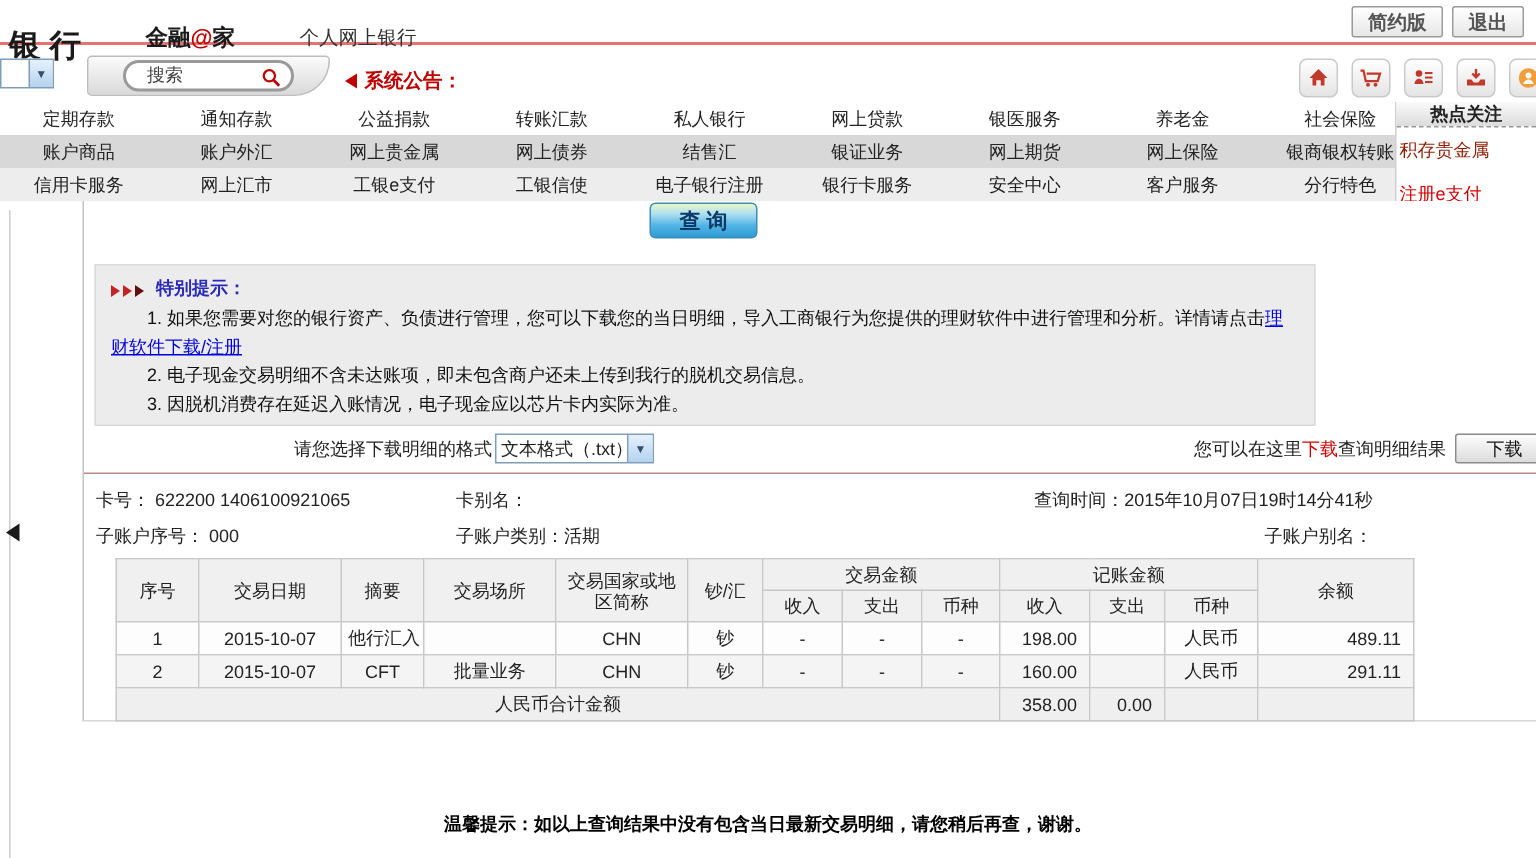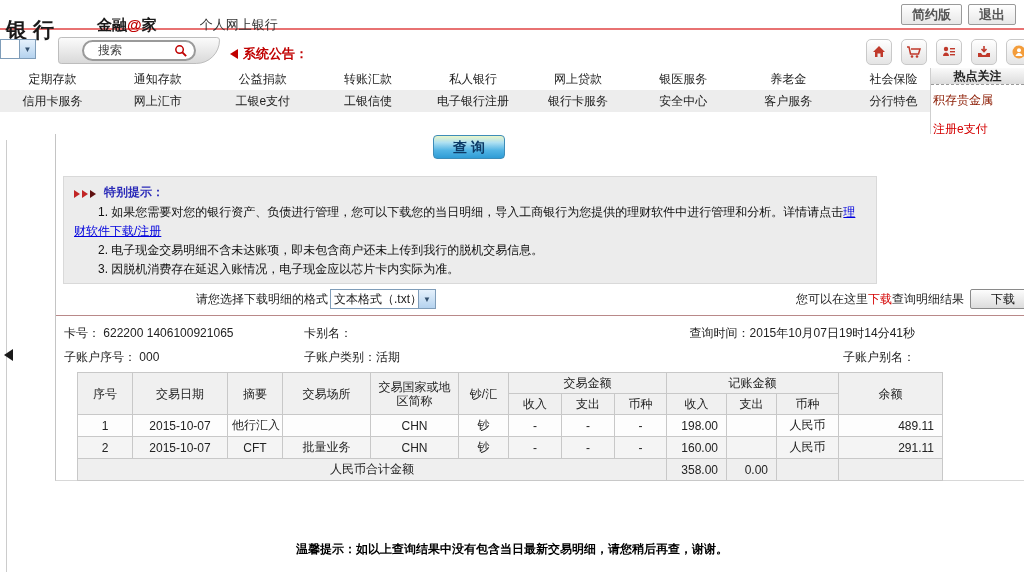--- a/index.html
+++ b/index.html
@@ -25,21 +25,21 @@
   .mini-select { position:absolute; left:0; top:39px; width:36px; height:20px;
     border:1px solid #7f9db9; background:#fff; display:flex; cursor:pointer; }
   .mini-select .arrow { margin-left:auto; width:16px; border-left:1px solid #7f9db9;
     background:linear-gradient(#e5f1fc,#b4d2ee); font-size:8px; color:#33506e;
     display:flex; align-items:center; justify-content:center; }
   .search-tab { position:absolute; left:58px; top:37px; width:162px; height:27px;
     background:linear-gradient(#fbfbfb,#d9d9d9); border:1px solid #bdbdbd;
     border-radius:4px 4px 30px 4px; }
   .search-pill { position:absolute; left:82px; top:40px; width:114px; height:21px;
     border:2px solid #9a9a9a; border-radius:12px; background:#fff;
-    display:flex; align-items:center; padding:0 6px 0 14px; cursor:text; }
+    display:flex; align-items:flex-end; padding:0 6px 0 14px; cursor:text; }
   .search-pill .txt { color:#444; font-size:12px; }
   .search-pill svg { margin-left:auto; }
   .announce { position:absolute; left:230px; top:45px; color:#c00000; font-weight:bold;
     font-size:13px; display:flex; align-items:center; }
   .announce .tri-left { width:0; height:0; border-top:5px solid transparent;
     border-bottom:5px solid transparent; border-right:8px solid #c00000; margin-right:5px; }
   .tool-icon { position:absolute; top:39px; width:26px; height:26px; border:1px solid #c9c9c9;
     border-radius:5px; background:linear-gradient(#ffffff,#e4e4e4);
     display:flex; align-items:center; justify-content:center; cursor:pointer; }
   
@@ -181,20 +181,31 @@
     <span class="nav-item">定期存款</span>
     <span class="nav-item">通知存款</span>
     <span class="nav-item">公益捐款</span>
     <span class="nav-item">转账汇款</span>
     <span class="nav-item">私人银行</span>
     <span class="nav-item">网上贷款</span>
     <span class="nav-item">银医服务</span>
     <span class="nav-item">养老金</span>
     <span class="nav-item">社会保险</span>
   </div>
+  <div class="nav-row r2">
+    <span class="nav-item">账户商品</span>
+    <span class="nav-item">账户外汇</span>
+    <span class="nav-item">网上贵金属</span>
+    <span class="nav-item">网上债券</span>
+    <span class="nav-item">结售汇</span>
+    <span class="nav-item">银证业务</span>
+    <span class="nav-item">网上期货</span>
+    <span class="nav-item">网上保险</span>
+    <span class="nav-item">银商银权转账</span>
+  </div>
   <div class="nav-row r3">
     <span class="nav-item">信用卡服务</span>
     <span class="nav-item">网上汇市</span>
     <span class="nav-item">工银e支付</span>
     <span class="nav-item">工银信使</span>
     <span class="nav-item">电子银行注册</span>
     <span class="nav-item">银行卡服务</span>
     <span class="nav-item">安全中心</span>
     <span class="nav-item">客户服务</span>
     <span class="nav-item">分行特色</span>

